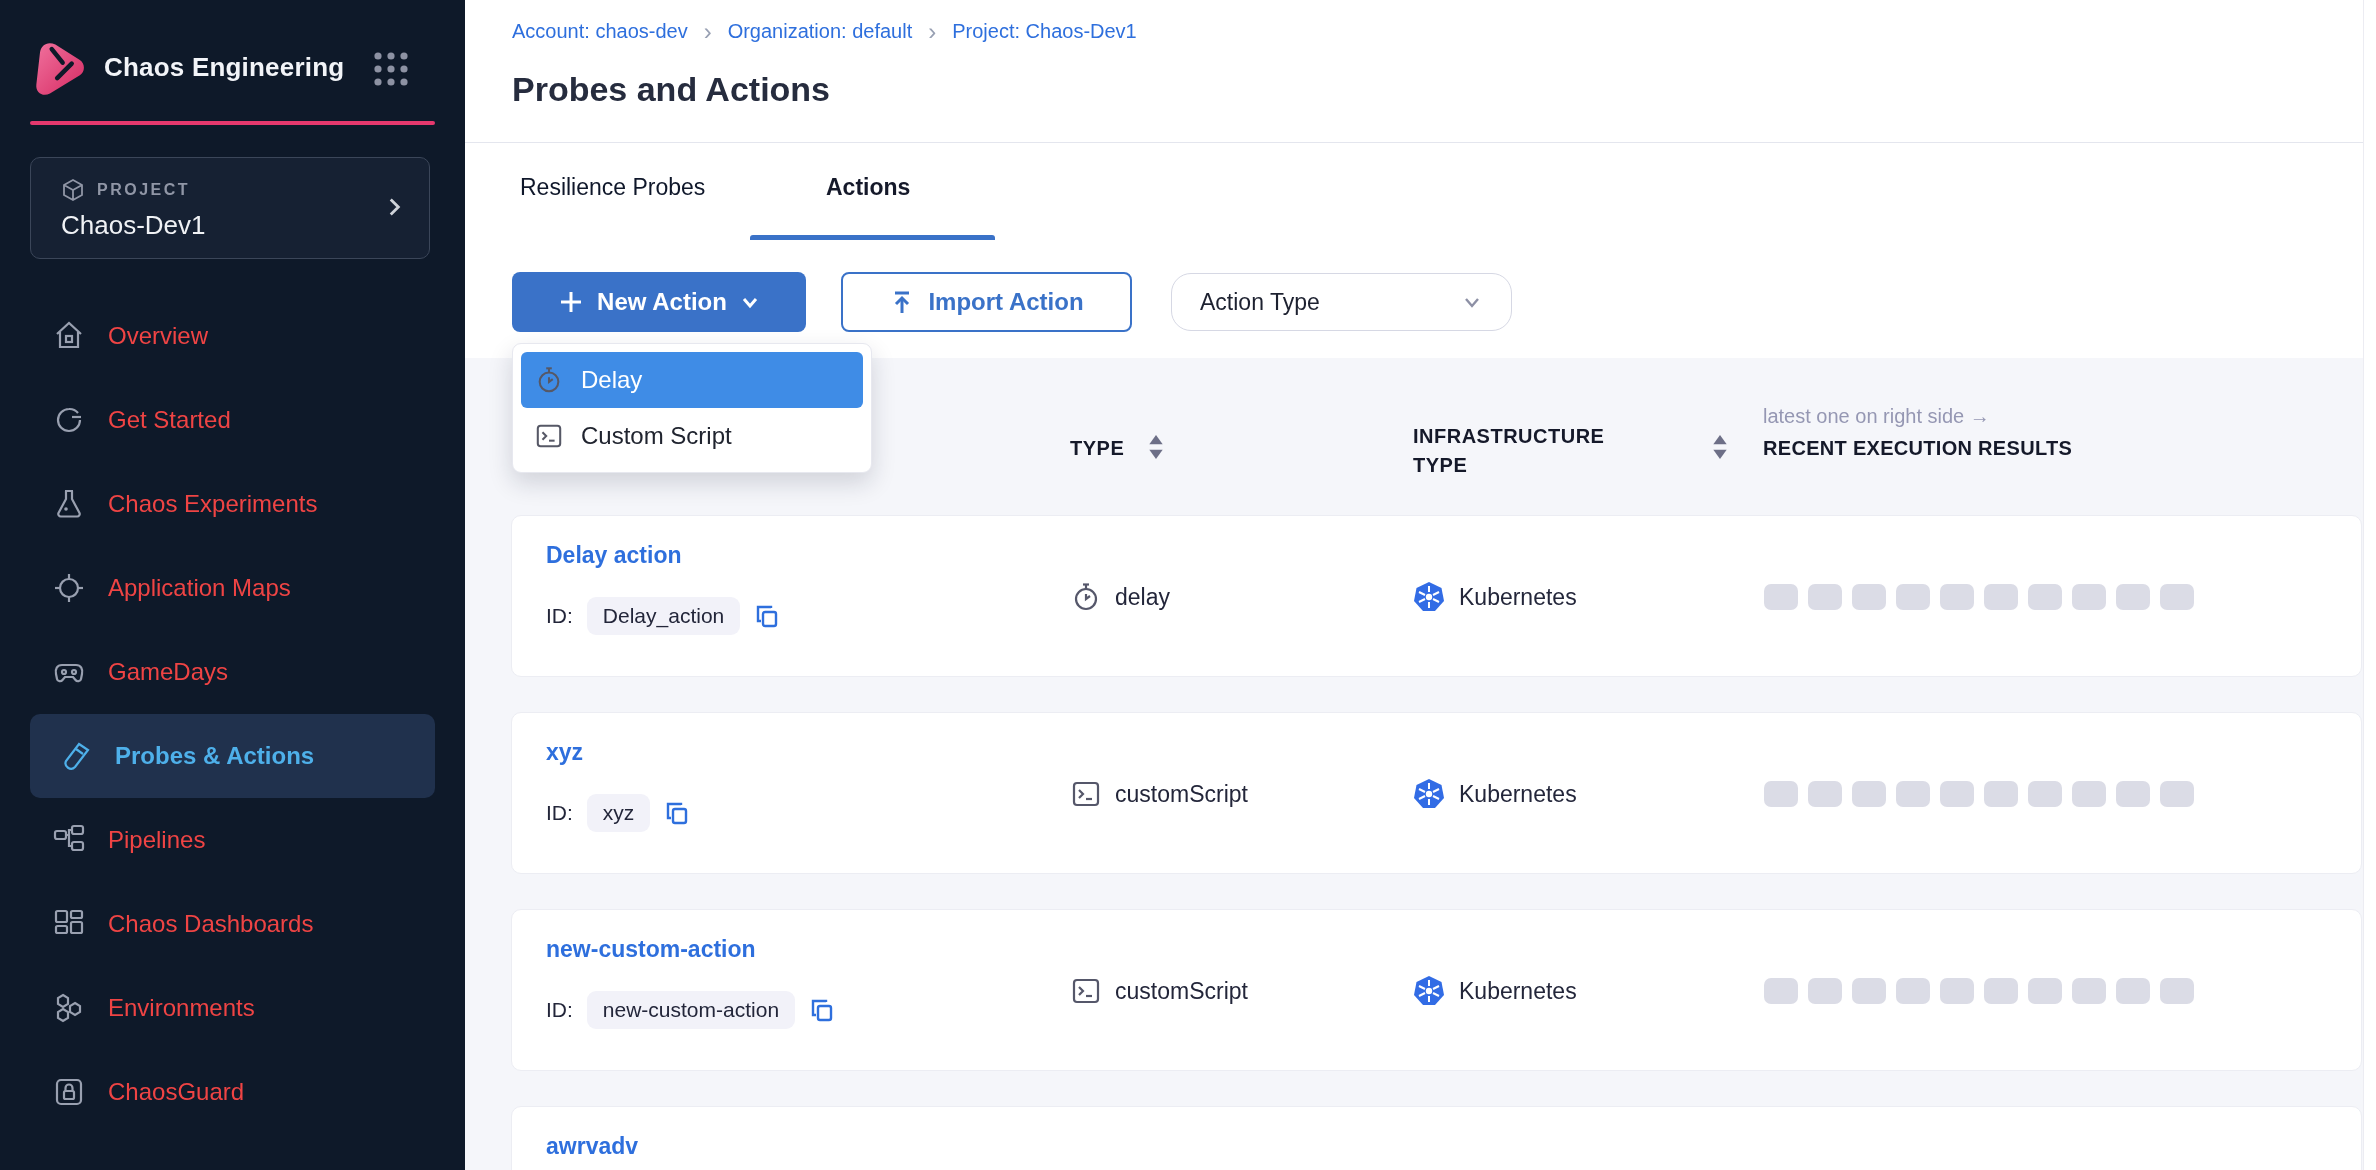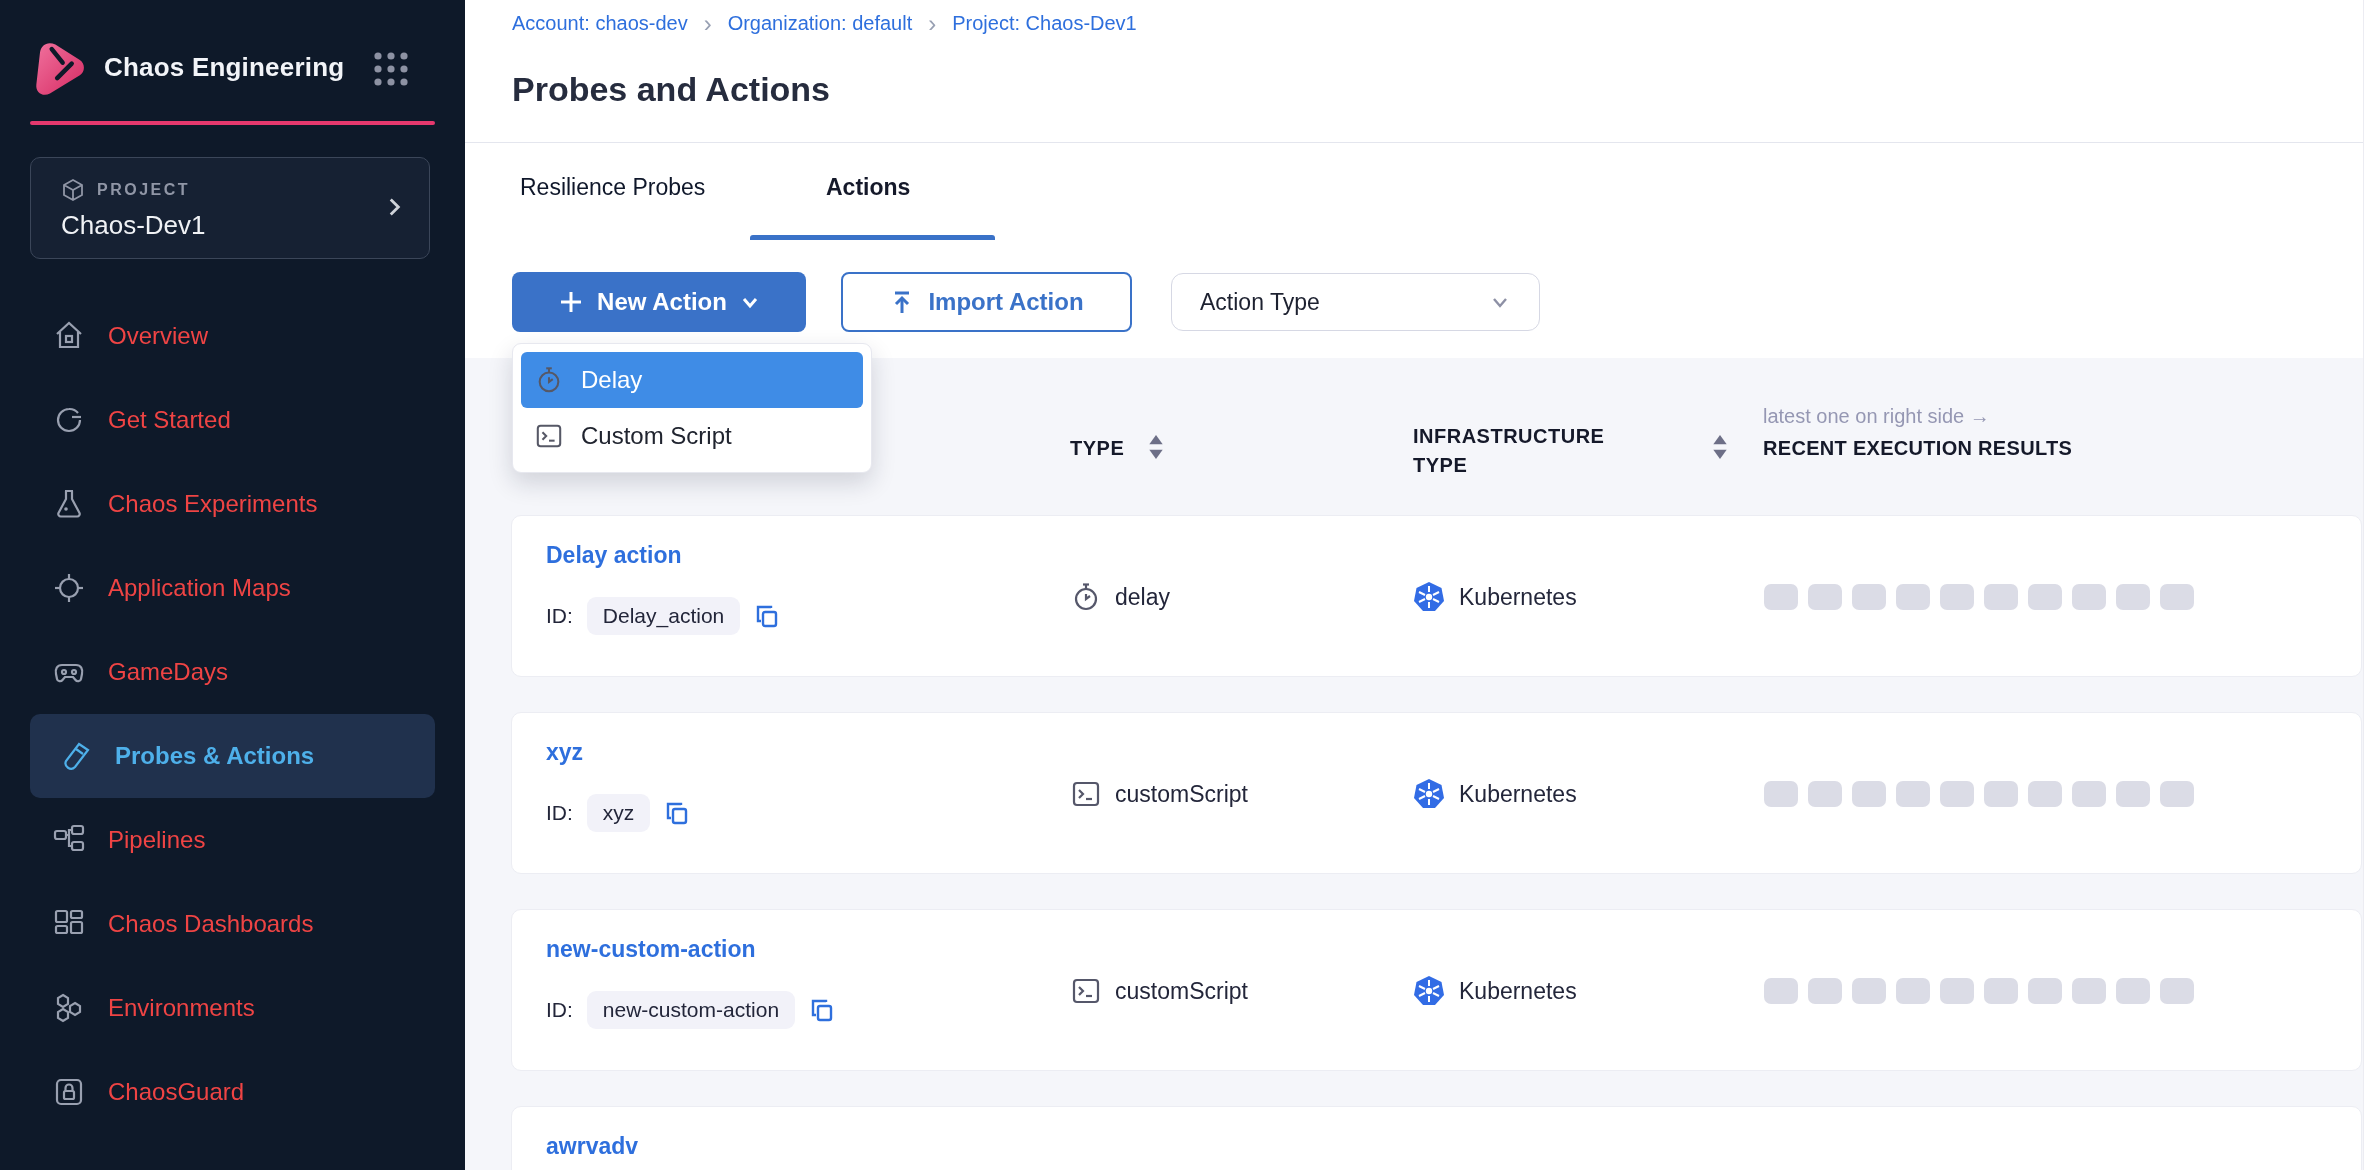--- a/index.html
+++ b/index.html
@@ -26,41 +26,41 @@
   .project-chevron { position:absolute; right:22px; top:36px; width:26px; height:26px; }
 
   .nav { position:absolute; top:294px; left:30px; right:30px; }
   .nav-item { display:flex; align-items:center; gap:22px; height:84px; padding-left:22px;
     border-radius:10px; color:#ef4444; font-size:24px; cursor:pointer; }
   .nav-item svg { flex:0 0 34px; }
   .nav-item.active { background:#20314d; color:#4eb0ea; font-weight:bold;padding-left:29px; }
 
   
   .main { position:relative; flex:1; height:100%; background:#ffffff; }
-  .breadcrumb { position:absolute; left:47px; top:12px; display:flex; align-items:center; gap:16px; font-size:20px; }
+  .breadcrumb { position:absolute; left:47px; top:20px; display:flex; align-items:center; gap:16px; font-size:20px; }
   .breadcrumb a { color:#2e6fdd; text-decoration:none; cursor:pointer; }
   .breadcrumb .sep { color:#98a0b3; font-size:24px; line-height:20px; }
   .page-title { position:absolute; left:47px; top:70px; font-size:34px; font-weight:bold; color:#262c3e; }
 
   .divider1 { position:absolute; left:0; right:0; top:142px; height:1px; background:#e4e6ee; }
 
   .tabs { position:absolute; left:0; right:0; top:142px; height:98px; }
   .tab { position:absolute; top:32px; font-size:23px; cursor:pointer; }
   .tab.inactive { left:55px; color:#0f172a; }
   .tab.active { left:361px; color:#15192a; font-weight:bold; }
   .tab-underline { position:absolute; left:285px; top:93px; width:245px; height:5px; background:#3a72c8; border-radius:3px 3px 0 0; }
   .divider2 { position:absolute; left:0; right:0; top:240px; height:1px; background:#e8eaf0; }
 
   .toolbar { position:absolute; left:0; right:0; top:240px; height:118px; background:#fff; }
   .btn { display:flex; align-items:center; justify-content:center; gap:13px; border-radius:8px;
     font-size:24px; font-weight:bold; cursor:pointer; position:absolute; top:32px; height:60px; }
   .btn-primary { left:47px; width:294px; background:#3a72c8; color:#ffffff; border:none; }
   .btn-outline { left:376px; width:291px; background:#ffffff; color:#3a72c8; border:2px solid #3a72c8; }
-  .select { position:absolute; left:706px; top:33px; width:369px; height:58px; background:#fff;
-    border:1.5px solid #d6d8e4; border-radius:12px; display:flex; align-items:center;
+  .select { position:absolute; left:706px; top:33px; width:341px; height:58px; background:#fff;
+    border:1.5px solid #d6d8e4; border-radius:20px; display:flex; align-items:center;
     padding:0 28px; font-size:23px; color:#1d2130; cursor:pointer; justify-content:space-between; }
   .divider3 { position:absolute; left:0; right:0; top:358px; height:1px; background:#e8eaf0; }
 
   .table-area { position:absolute; left:0; right:0; top:358px; bottom:0; background:#f5f6fa; }
   .th { position:absolute; font-size:20px; font-weight:bold; color:#15192a; letter-spacing:.5px; }
   .th-type { left:605px; top:79px; }
   .th-infra { left:948px; top:64px; width:225px; line-height:29px; }
   .sort-icon { position:absolute; width:16px; height:24px; }
   .sort1 { left:683px; top:77px; }
   .sort2 { left:1247px; top:77px; }

